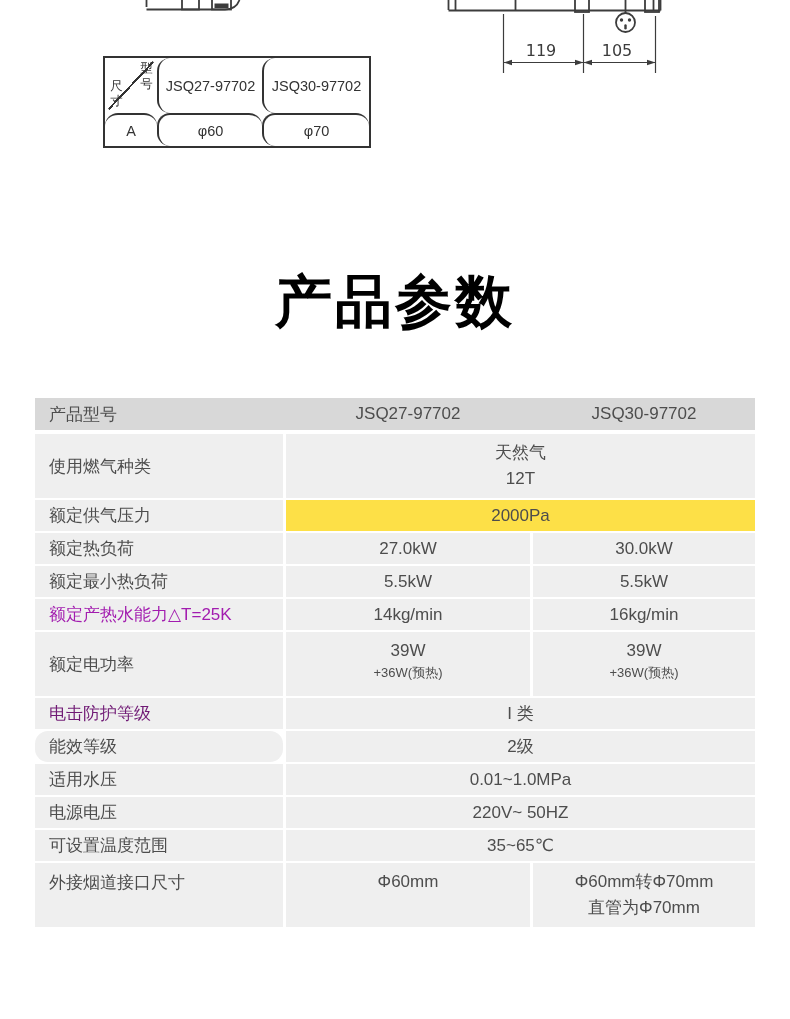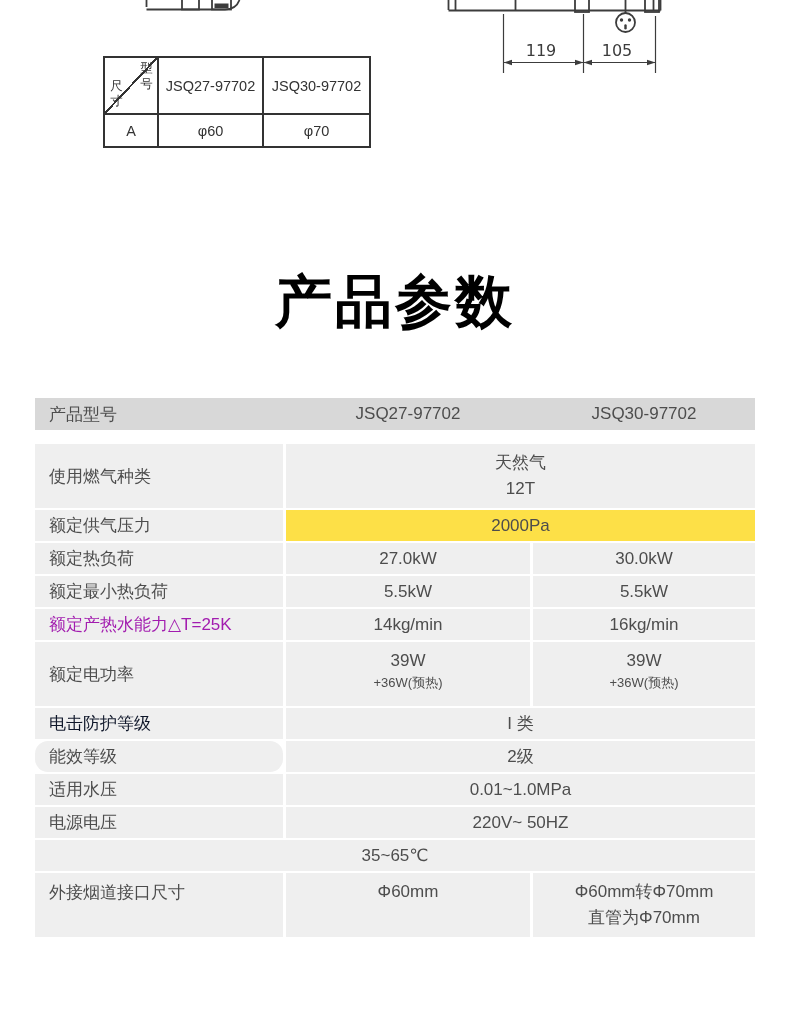--- a/index.html
+++ b/index.html
@@ -6,35 +6,35 @@
   .page{position:relative;width:790px;height:1019px;background:#ffffff;overflow:hidden;
         font-family:"Liberation Sans","DejaVu Sans",sans-serif;}
 
   
   .drawings{position:absolute;left:0;top:0;}
 
   
   .mini-table{position:absolute;left:103px;top:56px;border:2px solid #333;
               display:grid;grid-template-columns:52px 105px 107px;grid-template-rows:55px 33px;
               color:#333;background:#fff;}
-  .mini-cell{display:flex;align-items:center;justify-content:center;font-size:14.5px;}
+  .mini-cell{display:flex;align-items:center;justify-content:center;font-size:14.5px;border-radius:13px;}
   .mc-bl{border-left:2px solid #333;}
   .mc-bt{border-top:2px solid #333;}
   .corner-cell{position:relative;
     background-image:linear-gradient(to bottom right,transparent calc(50% - 1px),#333 calc(50% - 1px),#333 calc(50% + 1px),transparent calc(50% + 1px));}
   .corner-tr{position:absolute;top:3px;right:3px;width:15px;font-size:12.5px;line-height:1.25;text-align:center;}
   .corner-bl{position:absolute;bottom:3px;left:4px;width:15px;font-size:12.5px;line-height:1.25;text-align:center;}
 
   
   .section-title{position:absolute;left:0;top:264px;width:100%;text-align:center;
                  font-size:57px;font-weight:900;color:#000;letter-spacing:3px;margin:0;}
 
   
   .spec-table{position:absolute;left:35px;top:398px;width:720px;color:#4d4d4d;}
-  .spec-header{display:flex;height:32px;align-items:center;background:#d8d8d8;margin-bottom:14px;}
+  .spec-header{display:flex;height:32px;align-items:center;background:#d8d8d8;margin-bottom:4px;}
   .h-label{width:248px;padding-left:14px;box-sizing:border-box;font-size:17px;}
   .h-col{font-size:17px;text-align:center;}
   .h-col1{width:250px;}
   .h-col2{flex:1;}
 
   .spec-row{display:flex;height:31px;margin-bottom:2px;}
   .spec-row.tall{height:64px;}
   .cell{background:#efefef;box-sizing:border-box;}
   .label-cell{width:248px;margin-right:3px;display:flex;align-items:center;
               padding-left:14px;font-size:17px;}
@@ -155,21 +155,21 @@
           <div class="cell value-cell vleft" style="background: rgb(239, 239, 239);">
             <div class="vline">39W</div>
             <div class="vline small">+36W(预热)</div>
           </div>
           <div class="cell value-cell vright" style="background: rgb(239, 239, 239);">
             <div class="vline">39W</div>
             <div class="vline small">+36W(预热)</div>
           </div>
         </div>
         <div class="spec-row">
-          <div class="cell label-cell" style="color: #0f172a; background: rgb(239, 239, 239);">电击防护等级</div>
+          <div class="cell label-cell" style="color: #701a75; background: rgb(239, 239, 239);">电击防护等级</div>
           <div class="cell value-cell merged" style="background: rgb(239, 239, 239);">
             <div class="vline">I 类</div>
           </div>
         </div>
         <div class="spec-row">
           <div class="cell label-cell" style="color: rgb(77, 77, 77); background: rgb(239, 239, 239); border-radius: 13px;">能效等级</div>
           <div class="cell value-cell merged" style="background: rgb(239, 239, 239);">
             <div class="vline">2级</div>
           </div>
         </div>
@@ -179,20 +179,21 @@
             <div class="vline">0.01~1.0MPa</div>
           </div>
         </div>
         <div class="spec-row">
           <div class="cell label-cell" style="color: rgb(77, 77, 77); background: rgb(239, 239, 239);">电源电压</div>
           <div class="cell value-cell merged" style="background: rgb(239, 239, 239);">
             <div class="vline">220V~ 50HZ</div>
           </div>
         </div>
         <div class="spec-row">
+          <div class="cell label-cell" style="color: rgb(77, 77, 77); background: rgb(239, 239, 239);">可设置温度范围</div>
           <div class="cell value-cell merged" style="background: rgb(239, 239, 239);">
             <div class="vline">35~65℃</div>
           </div>
         </div>
         <div class="spec-row tall row-top">
           <div class="cell label-cell" style="color: rgb(77, 77, 77); background: rgb(239, 239, 239);">外接烟道接口尺寸</div>
           <div class="cell value-cell vleft" style="background: rgb(239, 239, 239); align-items: center;">
             <div class="vline">Φ60mm</div>
           </div>
           <div class="cell value-cell vright" style="background: rgb(239, 239, 239);">

